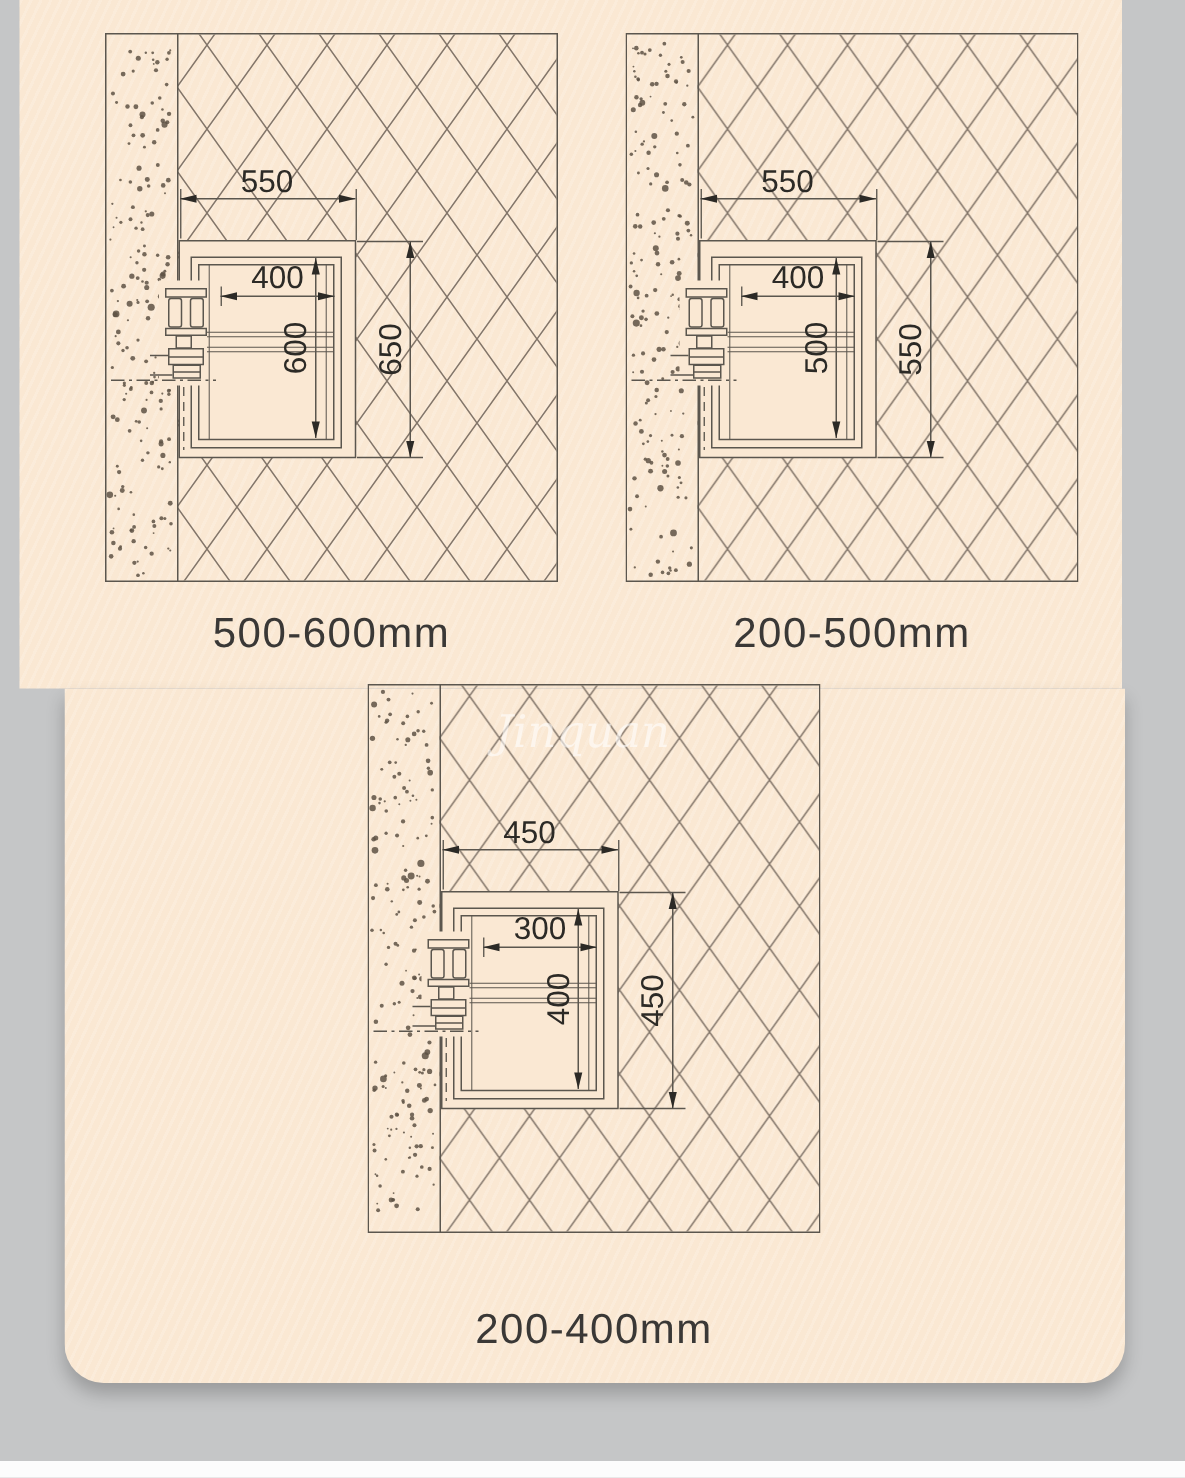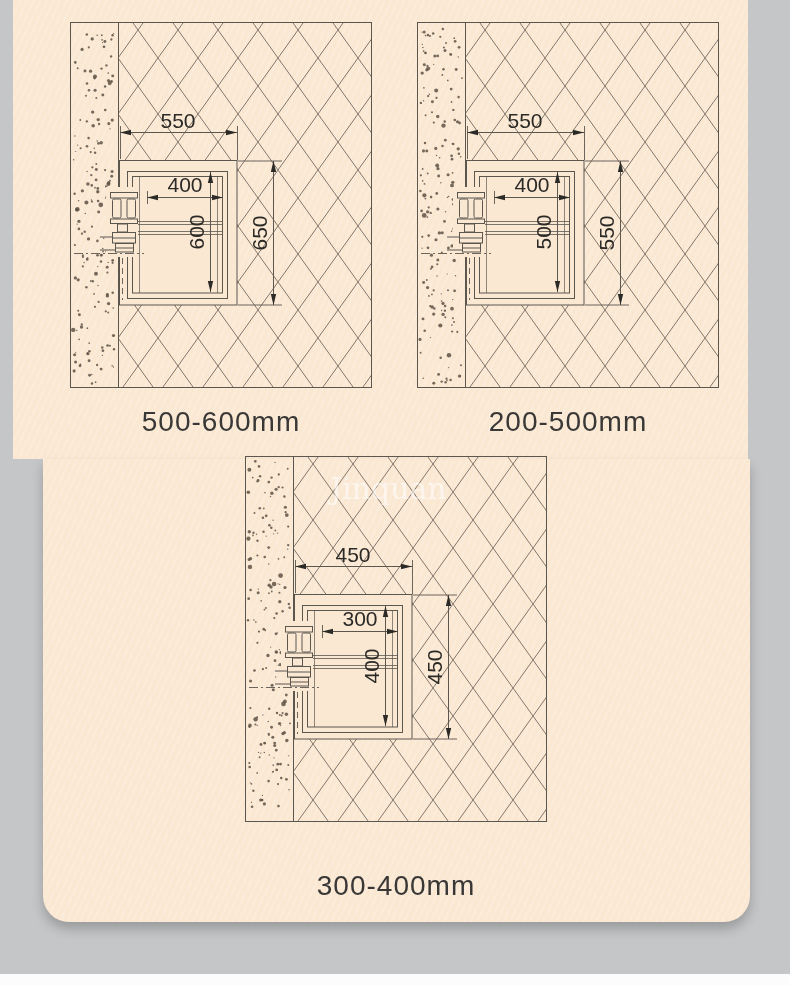--- a/index.html
+++ b/index.html
@@ -28,21 +28,21 @@
   .diagram{ position:absolute; width:302px; height:366px;border-radius:24px; }
   .diagram svg{ display:block; }
   .caption{
     position:absolute; width:302px; text-align:center;
     font-size:28px; line-height:34px; letter-spacing:1px;
     color:#3a3836;
   }
   .watermark{
     position:absolute; left:330px; top:471px;
     font-family:"DejaVu Serif", serif;
-    font-size:30px;
+    font-style:italic; font-size:30px;
     color:rgba(255,255,255,0.58);
     z-index:5; pointer-events:none;
   }
 </style>
 </head>
 <body>
 
 <div class="stage">
 
   <div class="card card-top"></div>
@@ -811,16 +811,16 @@
       <line x1="203.5" y1="139" x2="203.5" y2="283" stroke="#5b564e" stroke-width="1"></line>
       <polygon points="203.5,139 200.8,150 206.2,150" fill="#2c2a26"></polygon>
       <polygon points="203.5,283 200.8,272 206.2,272" fill="#2c2a26"></polygon>
       <text x="197" y="211" text-anchor="middle" transform="rotate(-90 197 211)" font-family="Liberation Sans, sans-serif" font-size="21" fill="#2c2a26">450</text>
     </g>
   </svg>
     </div>
 
   <div class="caption" style="left:70px;top:405px">500-600mm</div>
   <div class="caption" style="left:417px;top:405px">200-500mm</div>
-  <div class="caption" style="left:245px;top:869px">300-400mm</div>
+  <div class="caption" style="left:245px;top:869px">200-400mm</div>
 
   <div class="bottom-strip"></div>
 </div>
 
 </body></html>

